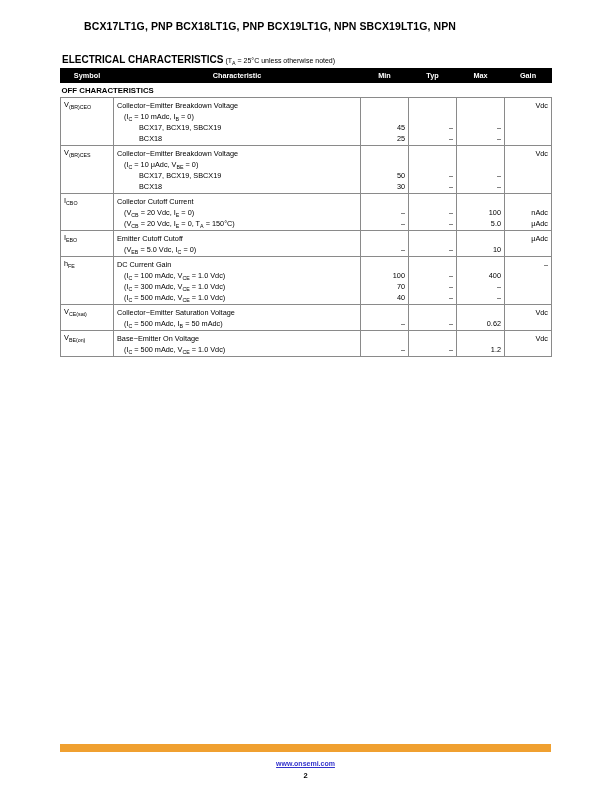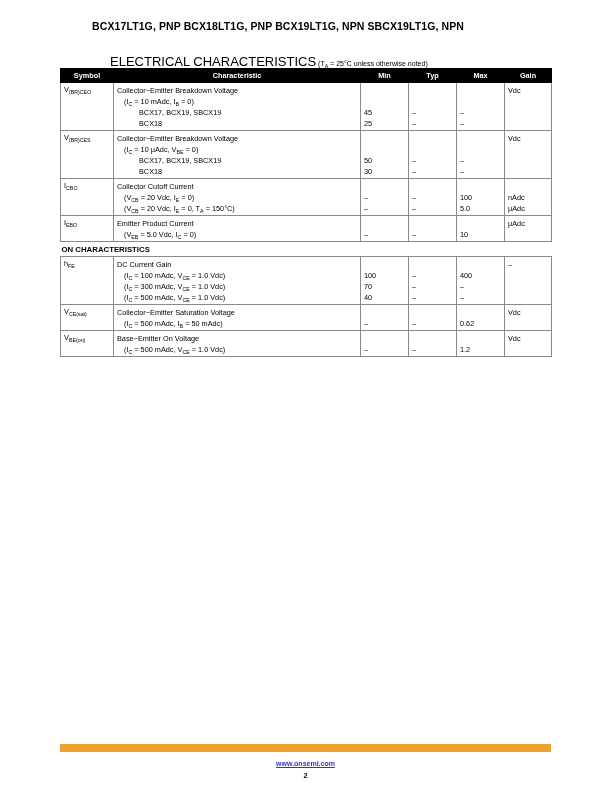--- a/index.html
+++ b/index.html
@@ -5,41 +5,41 @@
   html, body { margin: 0; padding: 0; }
   body {
     width: 612px; height: 792px;
     background: #ffffff;
     color: #000;
     font-family: "Liberation Sans", sans-serif;
     position: relative;
     overflow: hidden;
   }
   .doc-title {
-    position: absolute; top: 20px; left: 16px; width: 524px;
+    position: absolute; top: 20px; left: 8px; width: 524px;
     text-align: center;
     font-size: 10.5px; font-weight: bold; letter-spacing: 0.1px;
     margin: 0;
   }
   .section-heading { position: absolute; top: 54px; left: 62px; font-size: 7px; }
-  .sh-bold { font-weight: normal; font-size: 13px; margin-left: 48px; }
+  .sh-bold { font-weight: bold; font-size: 10px; }
   .sh-note { font-size: 7px; }
   .content { position: absolute; top: 68px; left: 60px; width: 491px; }
   table.chars { border-collapse: collapse; table-layout: fixed; width: 491px; font-size: 7.3px; }
   .chars th {
     background: #000; color: #fff; font-weight: bold;
     border: 1px solid #000; padding: 2px 4px; font-size: 7.3px; text-align: center;
   }
   .chars td { border: 1px solid #8a8a8a; vertical-align: top; padding: 1.5px 3px; }
   .chars tr.group-row td { border: none; padding: 3px 1px 2px; font-weight: bold; font-size: 7.8px; background: #fff; }
   .line { line-height: 11px; min-height: 11px; white-space: nowrap; overflow: hidden; }
   .ind-1 { padding-left: 7px; }
   .ind-2 { padding-left: 22px; }
   .c-symbol { font-size: 7.3px; }
-  .c-val { text-align: left; padding: 1.5px 1px; }
+  .c-val { text-align: right; padding: 1.5px 1px; }
   sub { font-size: 5.3px; vertical-align: -1.5px; line-height: 0; }
   .footnote { margin: 4px 0 0 0; font-size: 7.2px; line-height: 9.4px; width: 491px; }
   .footer { position: absolute; top: 744px; left: 60px; width: 491px; text-align: center; }
   .footer-bar { height: 8px; width: 491px; }
   .footer-link { display: inline-block; margin-top: 2px; font-size: 7px; font-weight: bold; text-decoration: underline; cursor: pointer; }
   .footer-page { font-size: 7.5px; font-weight: bold; margin-top: 1px; }
 </style>
 </head>
 <body>
 
@@ -66,20 +66,23 @@
         <tr>
           <th>Symbol</th>
           <th>Characteristic</th>
           <th>Min</th>
           <th>Typ</th>
           <th>Max</th>
           <th>Gain</th>
         </tr>
       </thead>
       <tbody id="table-body">
+          <tr class="group-row">
+            <td colspan="6">OFF CHARACTERISTICS</td>
+          </tr>
           <tr>
             <td class="c-symbol">V<sub>(BR)CEO</sub></td>
             <td class="c-char">
               <div class="line ind-0">Collector−Emitter Breakdown Voltage</div>
               <div class="line ind-1">(I<sub>C</sub> = 10 mAdc, I<sub>B</sub> = 0)</div>
               <div class="line ind-2">BCX17, BCX19, SBCX19</div>
               <div class="line ind-2">BCX18</div>
             </td>
             <td class="c-val c-min">
               <div class="line"></div>
@@ -163,42 +166,39 @@
             </td>
             <td class="c-val c-unit">
               <div class="line"></div>
               <div class="line">nAdc</div>
               <div class="line">μAdc</div>
             </td>
           </tr>
           <tr>
             <td class="c-symbol">I<sub>EBO</sub></td>
             <td class="c-char">
-              <div class="line ind-0">Emitter Product Current</div>
+              <div class="line ind-0">Emitter Cutoff Cutoff</div>
               <div class="line ind-1">(V<sub>EB</sub> = 5.0 Vdc, I<sub>C</sub> = 0)</div>
             </td>
             <td class="c-val c-min">
               <div class="line"></div>
               <div class="line">–</div>
             </td>
             <td class="c-val c-typ">
               <div class="line"></div>
               <div class="line">–</div>
             </td>
             <td class="c-val c-max">
               <div class="line"></div>
               <div class="line">10</div>
             </td>
             <td class="c-val c-unit">
               <div class="line">μAdc</div>
               <div class="line"></div>
             </td>
-          </tr>
-          <tr class="group-row">
-            <td colspan="6">ON CHARACTERISTICS</td>
           </tr>
           <tr>
             <td class="c-symbol">h<sub>FE</sub></td>
             <td class="c-char">
               <div class="line ind-0">DC Current Gain</div>
               <div class="line ind-1">(I<sub>C</sub> = 100 mAdc, V<sub>CE</sub> = 1.0 Vdc)</div>
               <div class="line ind-1">(I<sub>C</sub> = 300 mAdc, V<sub>CE</sub> = 1.0 Vdc)</div>
               <div class="line ind-1">(I<sub>C</sub> = 500 mAdc, V<sub>CE</sub> = 1.0 Vdc)</div>
             </td>
             <td class="c-val c-min">

